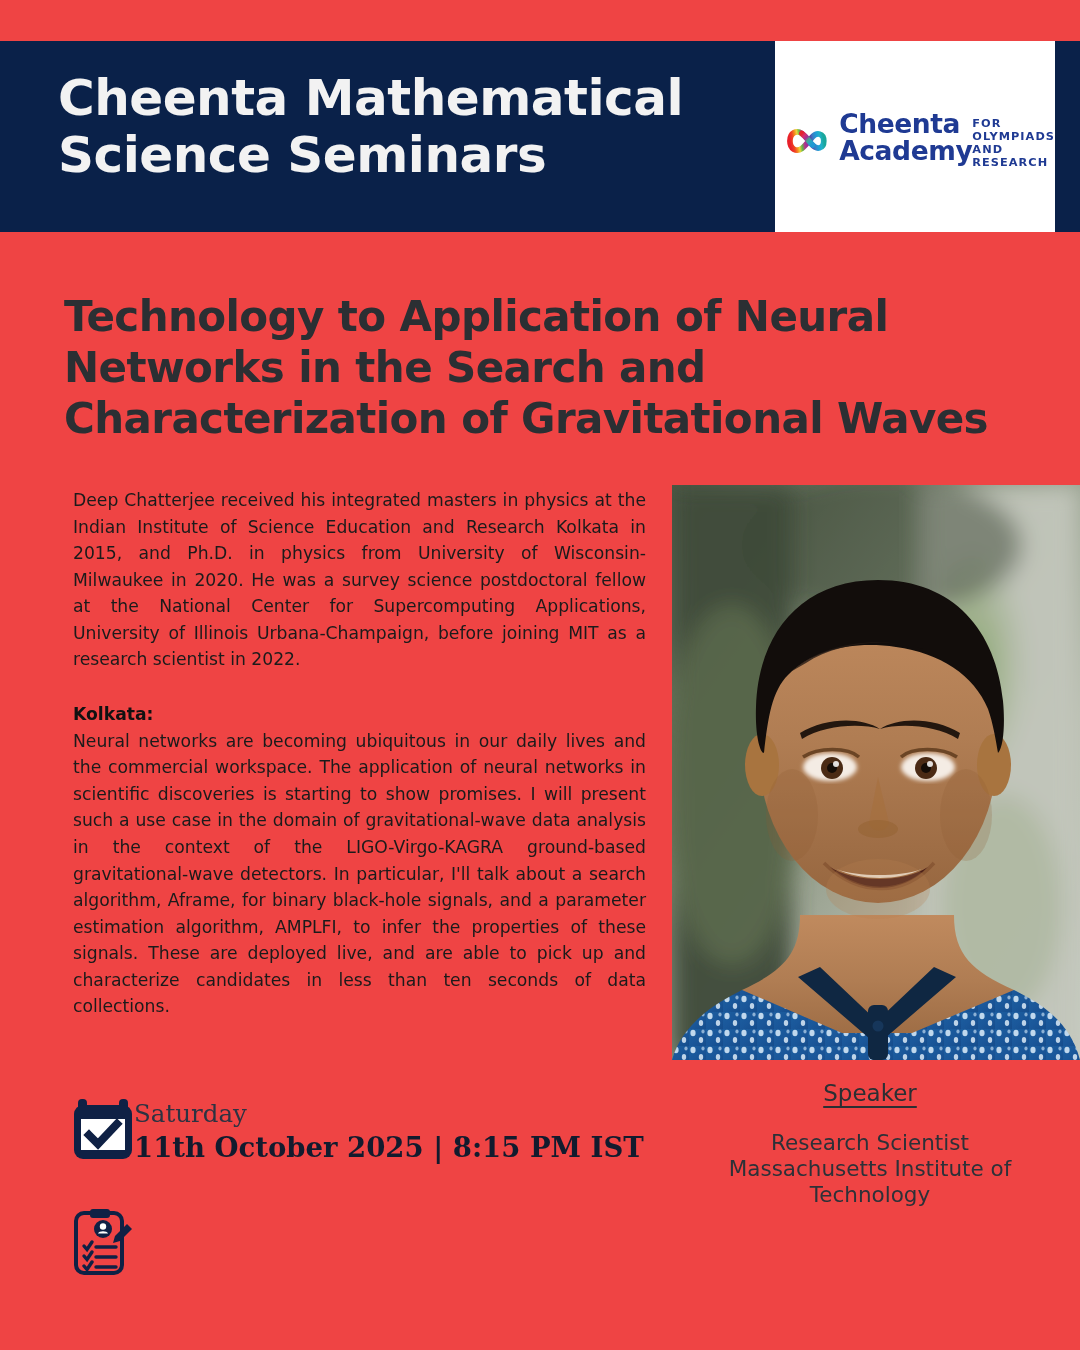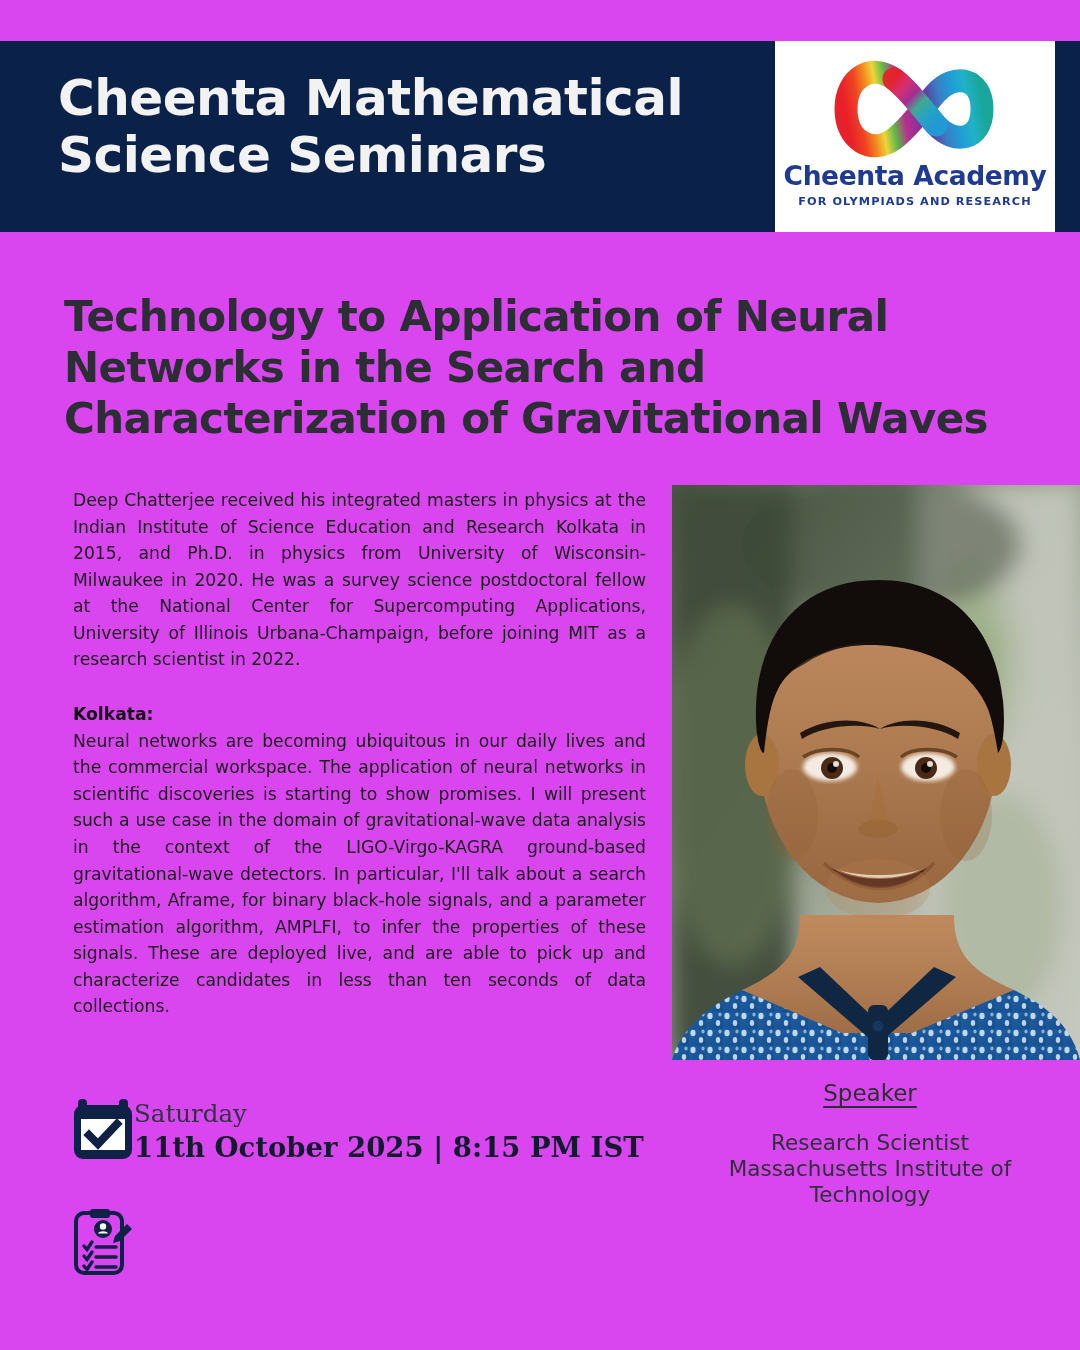--- a/index.html
+++ b/index.html
@@ -9,21 +9,21 @@
     height: 1350px;
     background: #ffffff;
     font-family: "DejaVu Sans", sans-serif;
     overflow: hidden;
   }
 
   .poster {
     position: relative;
     width: 1080px;
     height: 1350px;
-    background: #d946ef;
+    background: #ef4444;
   }
 
   
   .header-bar {
     position: absolute;
     left: 0;
     top: 41px;
     width: 1080px;
     height: 191px;
     background: #0a2149;
@@ -44,21 +44,21 @@
   .header-title .line { display: block; }
 
   .logo-panel {
     position: absolute;
     left: 775px;
     top: 41px;
     width: 280px;
     height: 191px;
     background: #ffffff;
     display: flex;
-    flex-direction: column;
+    flex-direction: row;
     align-items: center;
     justify-content: flex-start;
     padding-top: 8px;
   }
 
   .logo-mark { width: 258px; height: 120px; display: block; }
 
   .logo-word {
     font-family: "DejaVu Sans", sans-serif;
     font-weight: bold;

